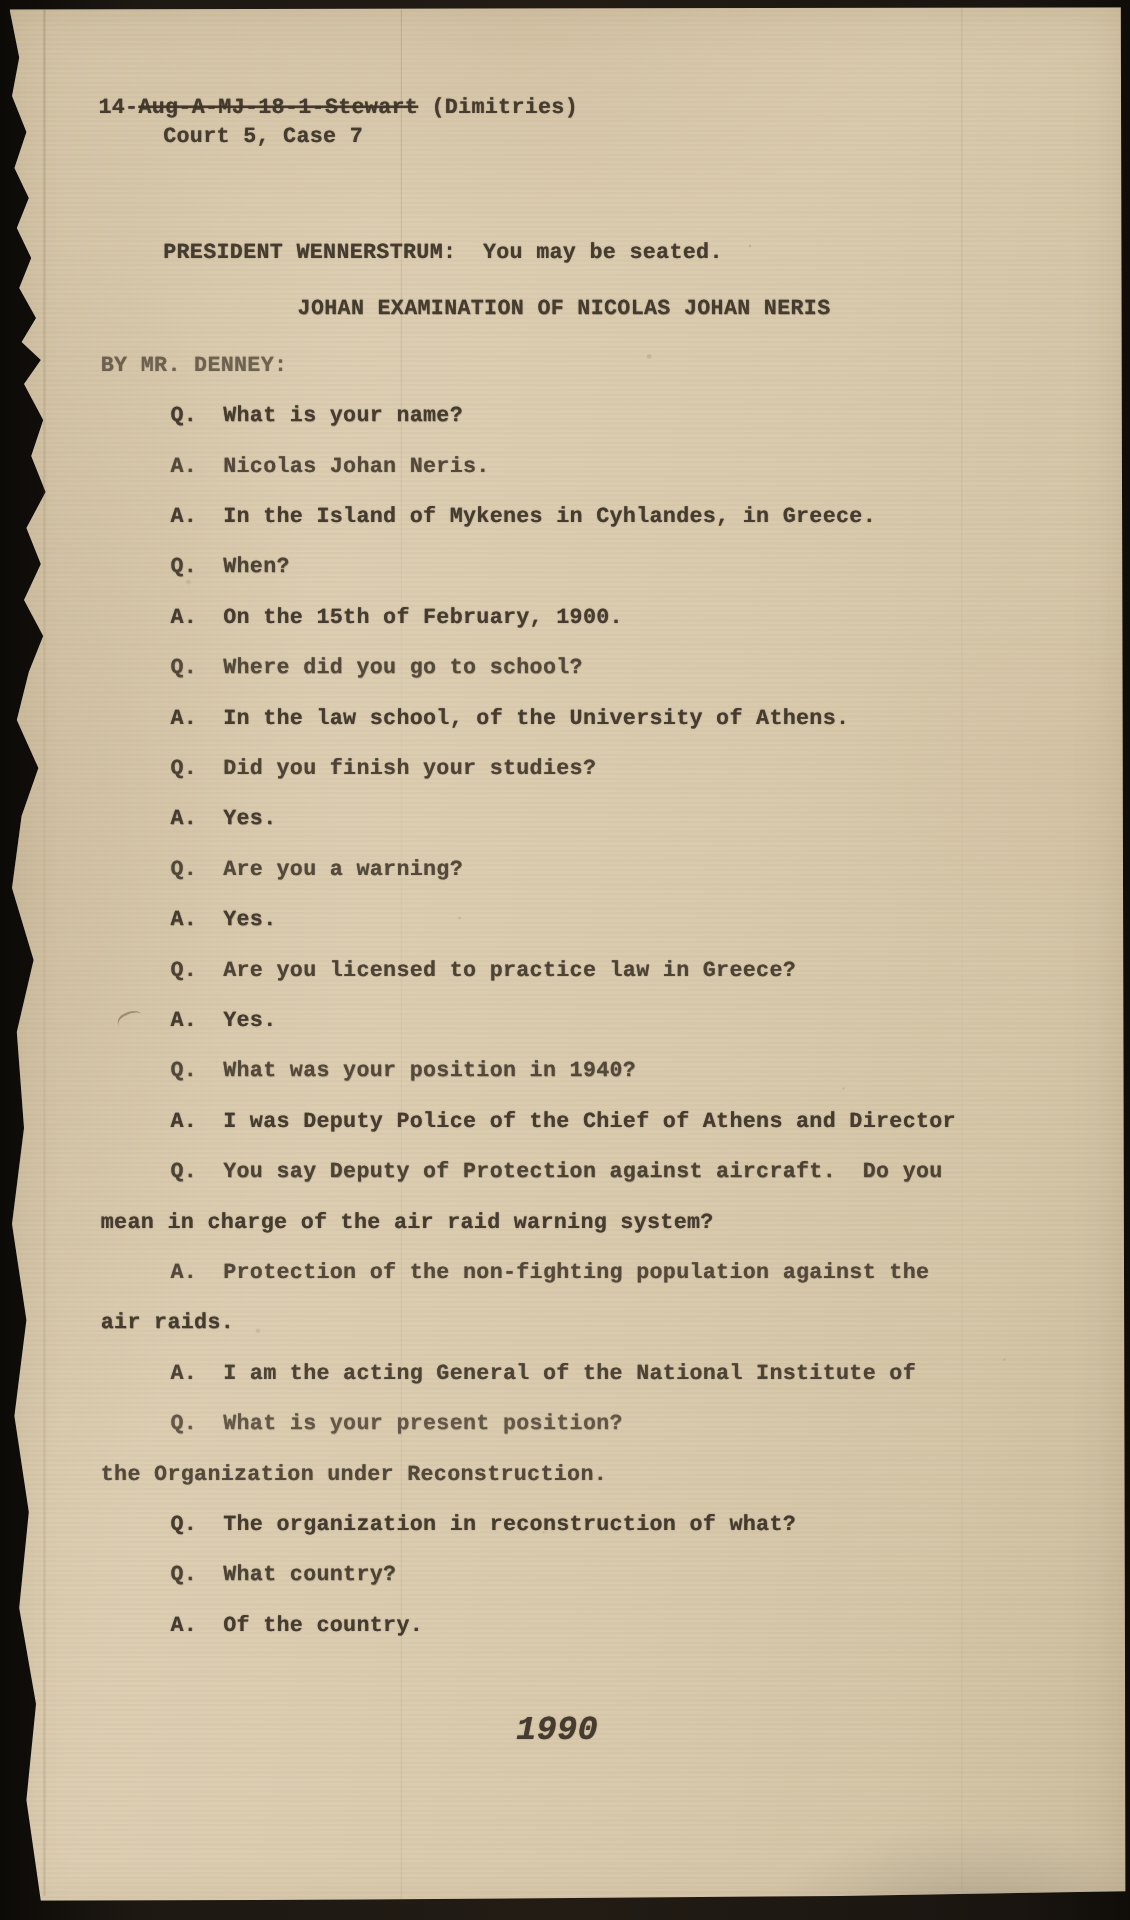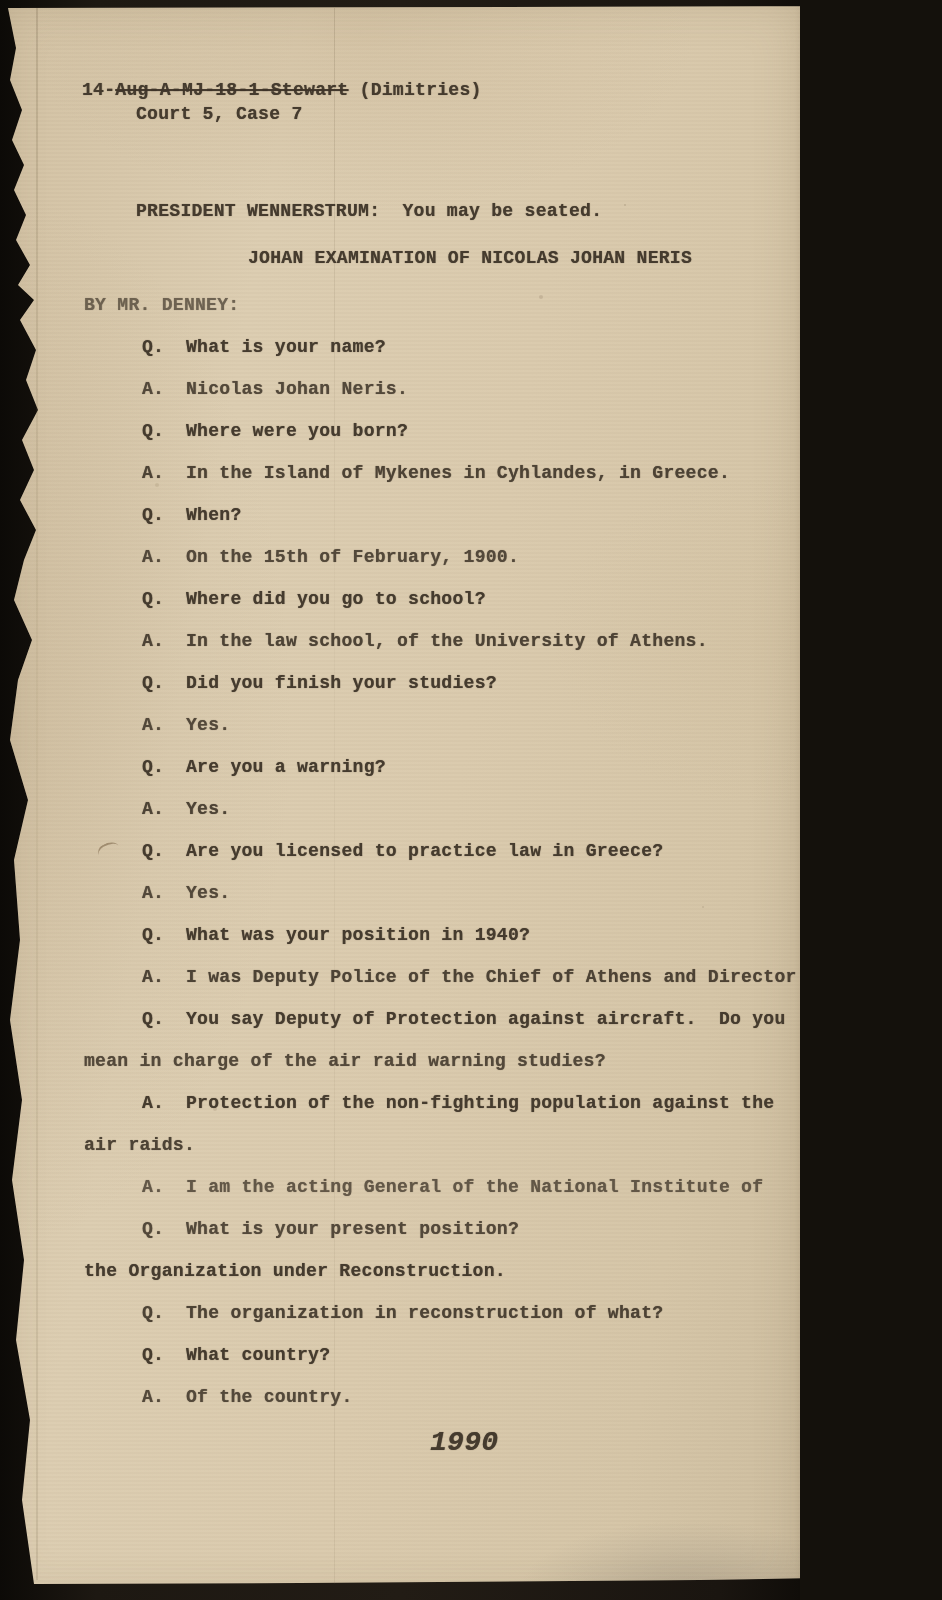--- a/index.html
+++ b/index.html
@@ -3,21 +3,21 @@
 <meta charset="utf-8">
 <style>
   html,body { margin:0; padding:0; }
   body {
     width:942px; height:1600px;
     background:#14110c;
     font-family:"Liberation Mono","DejaVu Sans Mono",monospace;
     overflow:hidden;
   }
   .scene {
-    position:relative; width:800px; height:1600px;
+    position:relative; width:942px; height:1600px;
     background:linear-gradient(90deg,#0c0a07 0%,#1d1812 12%,#221c15 50%,#1a1510 90%,#100d09 100%);
     overflow:hidden;
   }
   
   .paper {
     position:absolute; inset:0;
     clip-path:polygon(
       8px 8px, 934px 6px, 938px 1576px, 700px 1580px, 300px 1583px, 34px 1584px,
       22px 1500px, 30px 1420px, 16px 1340px, 24px 1260px, 12px 1180px,
       22px 1100px, 10px 1020px, 20px 940px, 14px 860px, 28px 800px,
@@ -102,36 +102,35 @@
 
   <div class="type president">PRESIDENT WENNERSTRUM:  You may be seated.</div>
 
   <div class="type sectitle">JOHAN EXAMINATION OF NICOLAS JOHAN NERIS</div>
 
   <div class="type examiner">BY MR. DENNEY:</div>
 
   <div class="transcript">
     <div class="line qa"><span class="prefix">Q.</span><span class="text">What is your name?</span></div>
     <div class="line qa"><span class="prefix">A.</span><span class="text">Nicolas Johan Neris.</span></div>
-    <div class="line qa"><span class="prefix">Q.</span><span class="text">Where were you born?</span></div>
     <div class="line qa"><span class="prefix">A.</span><span class="text">In the Island of Mykenes in Cyhlandes, in Greece.</span></div>
     <div class="line qa"><span class="prefix">Q.</span><span class="text">When?</span></div>
     <div class="line qa"><span class="prefix">A.</span><span class="text">On the 15th of February, 1900.</span></div>
     <div class="line qa"><span class="prefix">Q.</span><span class="text">Where did you go to school?</span></div>
     <div class="line qa"><span class="prefix">A.</span><span class="text">In the law school, of the University of Athens.</span></div>
     <div class="line qa"><span class="prefix">Q.</span><span class="text">Did you finish your studies?</span></div>
     <div class="line qa"><span class="prefix">A.</span><span class="text">Yes.</span></div>
     <div class="line qa"><span class="prefix">Q.</span><span class="text">Are you a warning?</span></div>
     <div class="line qa"><span class="prefix">A.</span><span class="text">Yes.</span></div>
     <div class="line qa"><span class="prefix">Q.</span><span class="text">Are you licensed to practice law in Greece?</span></div>
     <div class="line qa"><span class="prefix">A.</span><span class="text">Yes.</span></div>
     <div class="line qa"><span class="prefix">Q.</span><span class="text">What was your position in 1940?</span></div>
     <div class="line qa"><span class="prefix">A.</span><span class="text">I was Deputy Police of the Chief of Athens and Director</span></div>
     <div class="line qa"><span class="prefix">Q.</span><span class="text">You say Deputy of Protection against aircraft.  Do you</span></div>
-    <div class="line cont"><span class="text">mean in charge of the air raid warning studies?</span></div>
+    <div class="line cont"><span class="text">mean in charge of the air raid warning system?</span></div>
     <div class="line qa"><span class="prefix">A.</span><span class="text">Protection of the non-fighting population against the</span></div>
     <div class="line cont"><span class="text">air raids.</span></div>
     <div class="line qa"><span class="prefix">A.</span><span class="text">I am the acting General of the National Institute of</span></div>
     <div class="line qa"><span class="prefix">Q.</span><span class="text">What is your present position?</span></div>
     <div class="line cont"><span class="text">the Organization under Reconstruction.</span></div>
     <div class="line qa"><span class="prefix">Q.</span><span class="text">The organization in reconstruction of what?</span></div>
     <div class="line qa"><span class="prefix">Q.</span><span class="text">What country?</span></div>
     <div class="line qa"><span class="prefix">A.</span><span class="text">Of the country.</span></div>
   </div>
 

